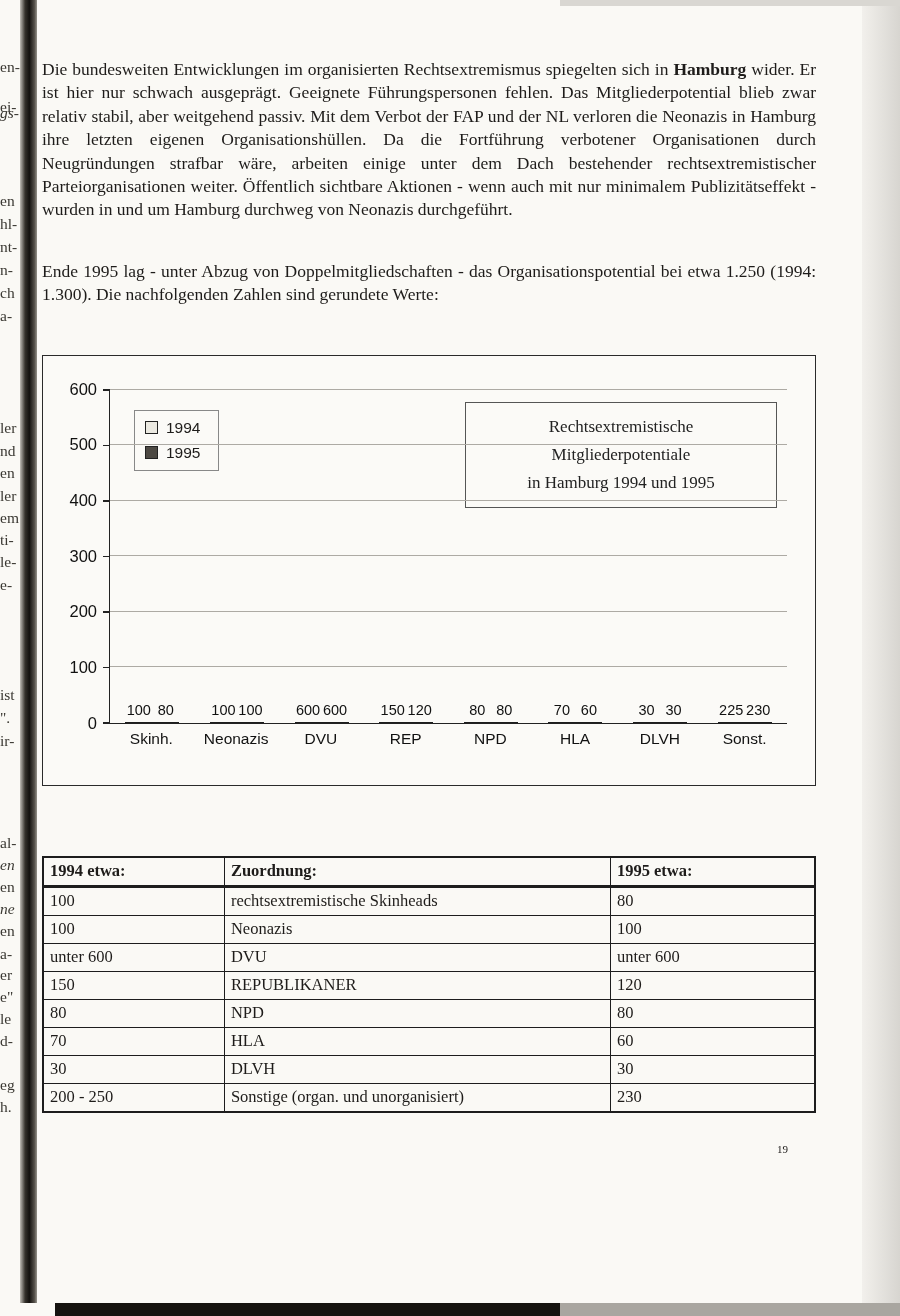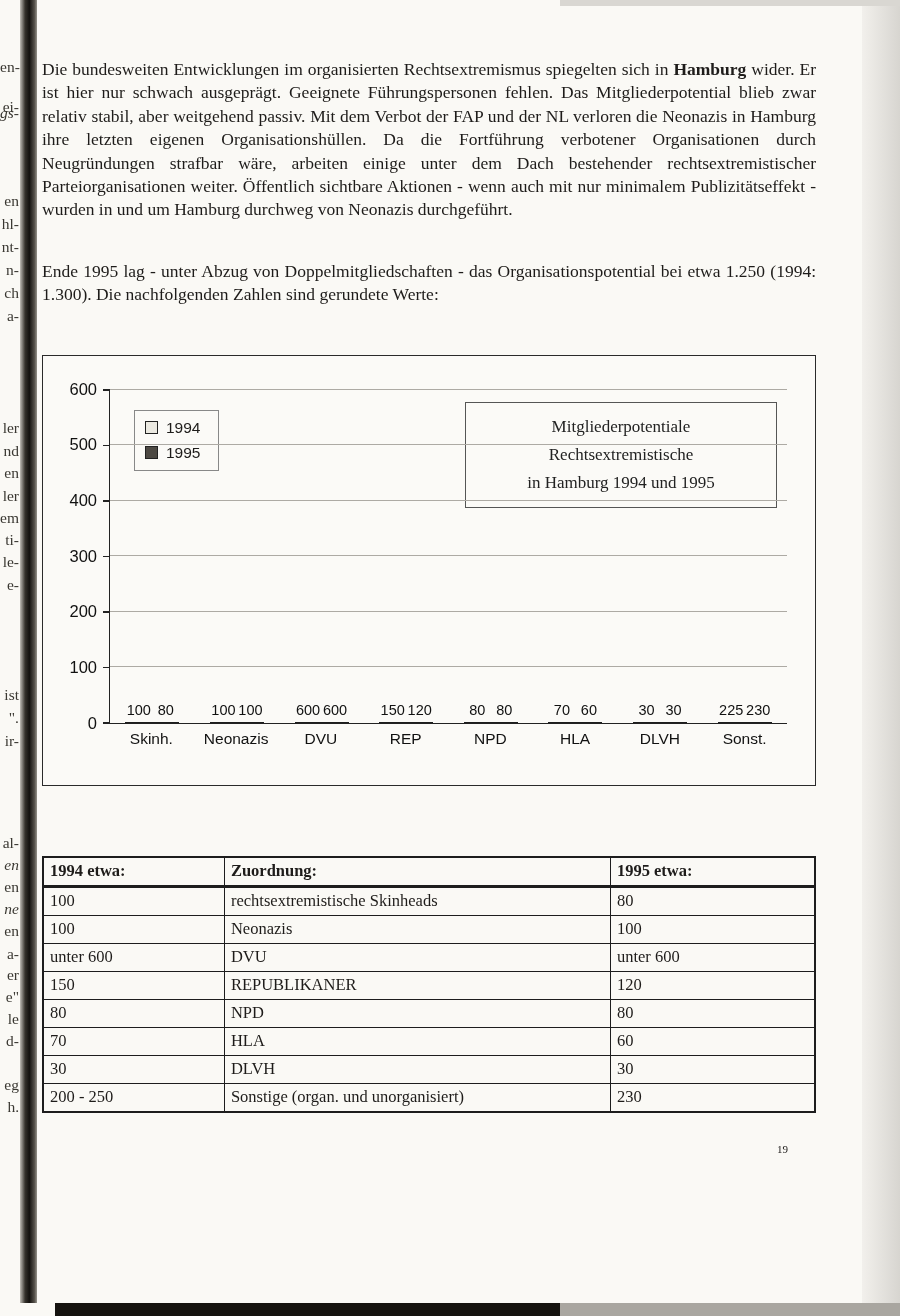--- a/index.html
+++ b/index.html
@@ -10,21 +10,21 @@
     font-family:"Liberation Serif", serif;
   }
   
   .right-strip { position:absolute; right:0; top:0; bottom:0; width:38px;
     background:linear-gradient(90deg,#f2f0ec,#d7d5d0); }
   .top-edge { position:absolute; top:0; left:560px; right:0; height:6px; background:#d9d7d2; }
   .gutter { position:absolute; left:20px; top:0; bottom:0; width:17px;
     background:linear-gradient(90deg,#c2bfb8,#35322c 30%,#13110e 55%,#55514a 85%,#96938b); }
   .bottom-edge { position:absolute; bottom:0; left:0; right:0; height:13px;
     background:linear-gradient(90deg,#faf9f5 0 55px,#15130f 55px 560px,#a9a6a0 560px 100%); }
-  .fragments { position:absolute; left:0; top:0; bottom:8px; width:19px;text-align:right; }
+  .fragments { position:absolute; left:0; top:0; bottom:8px; width:19px; }
   .fragments .frag { position:absolute; left:0; width:19px; font-size:15.5px; color:#3a3832; white-space:nowrap; }
 
   
   .content { position:absolute; left:42px; top:58px; width:774px; }
   p.para { text-align:justify; font-size:17.5px; line-height:23.4px; margin:0 0 38px 0; }
   p.para b { font-weight:bold; }
 
   
   .chart-box { border:1.5px solid #2a2a2a; height:431px; margin-top:48px; background:#fbfaf7; }
   .chart-inner { position:relative; margin:34px 22px 0 16px; height:334px; }
@@ -189,22 +189,22 @@
               <div class="legend-item">
                 <span class="swatch" style="background: rgb(235, 233, 225);"></span>
                 <span>1994</span>
               </div>
               <div class="legend-item">
                 <span class="swatch" style="background: rgb(77, 73, 67);"></span>
                 <span>1995</span>
               </div>
             </div>
           <div class="title-box" id="title-box">
+              <div>Rechtsextremistische</div>
               <div>Mitgliederpotentiale</div>
-              <div>Rechtsextremistische</div>
               <div>in Hamburg 1994 und 1995</div>
             </div>
         <div class="tick" style="bottom: calc(0% - 1px);"></div>
             <div class="tick" style="bottom: calc(16.6667% - 1px);"></div>
             <div class="gridline" style="bottom: 16.6667%;"></div>
             <div class="tick" style="bottom: calc(33.3333% - 1px);"></div>
             <div class="gridline" style="bottom: 33.3333%;"></div>
             <div class="tick" style="bottom: calc(50% - 1px);"></div>
             <div class="gridline" style="bottom: 50%;"></div>
             <div class="tick" style="bottom: calc(66.6667% - 1px);"></div>

